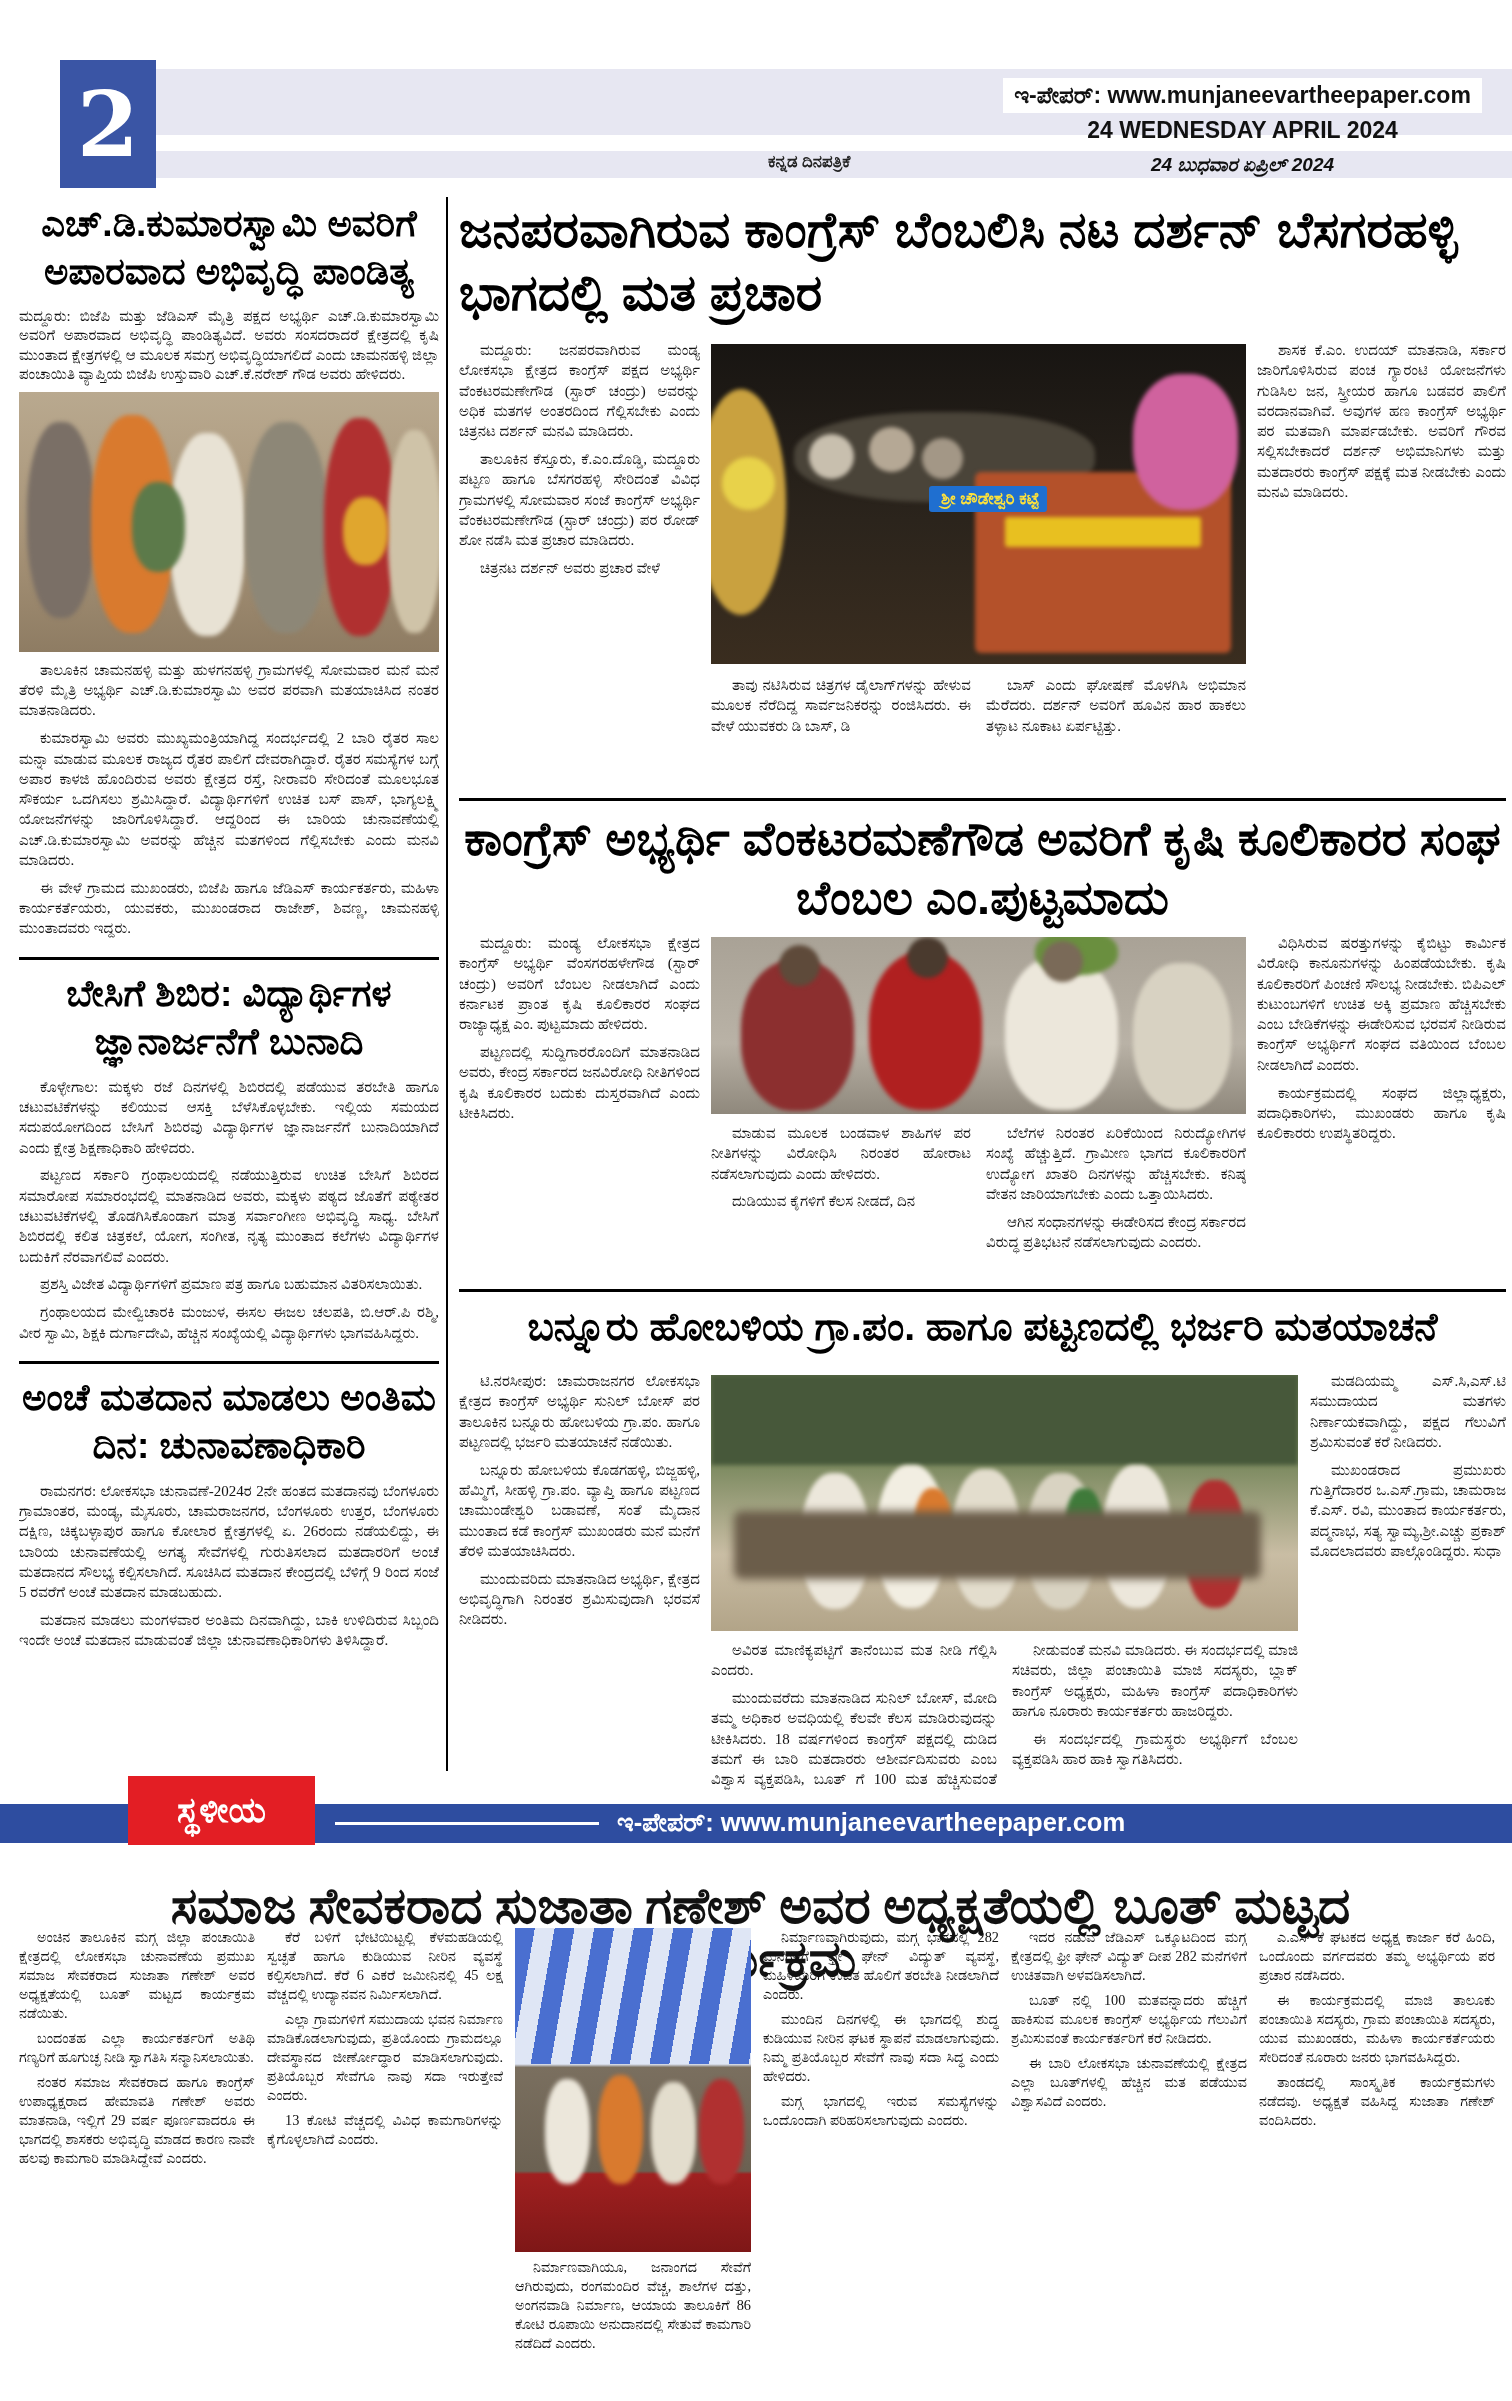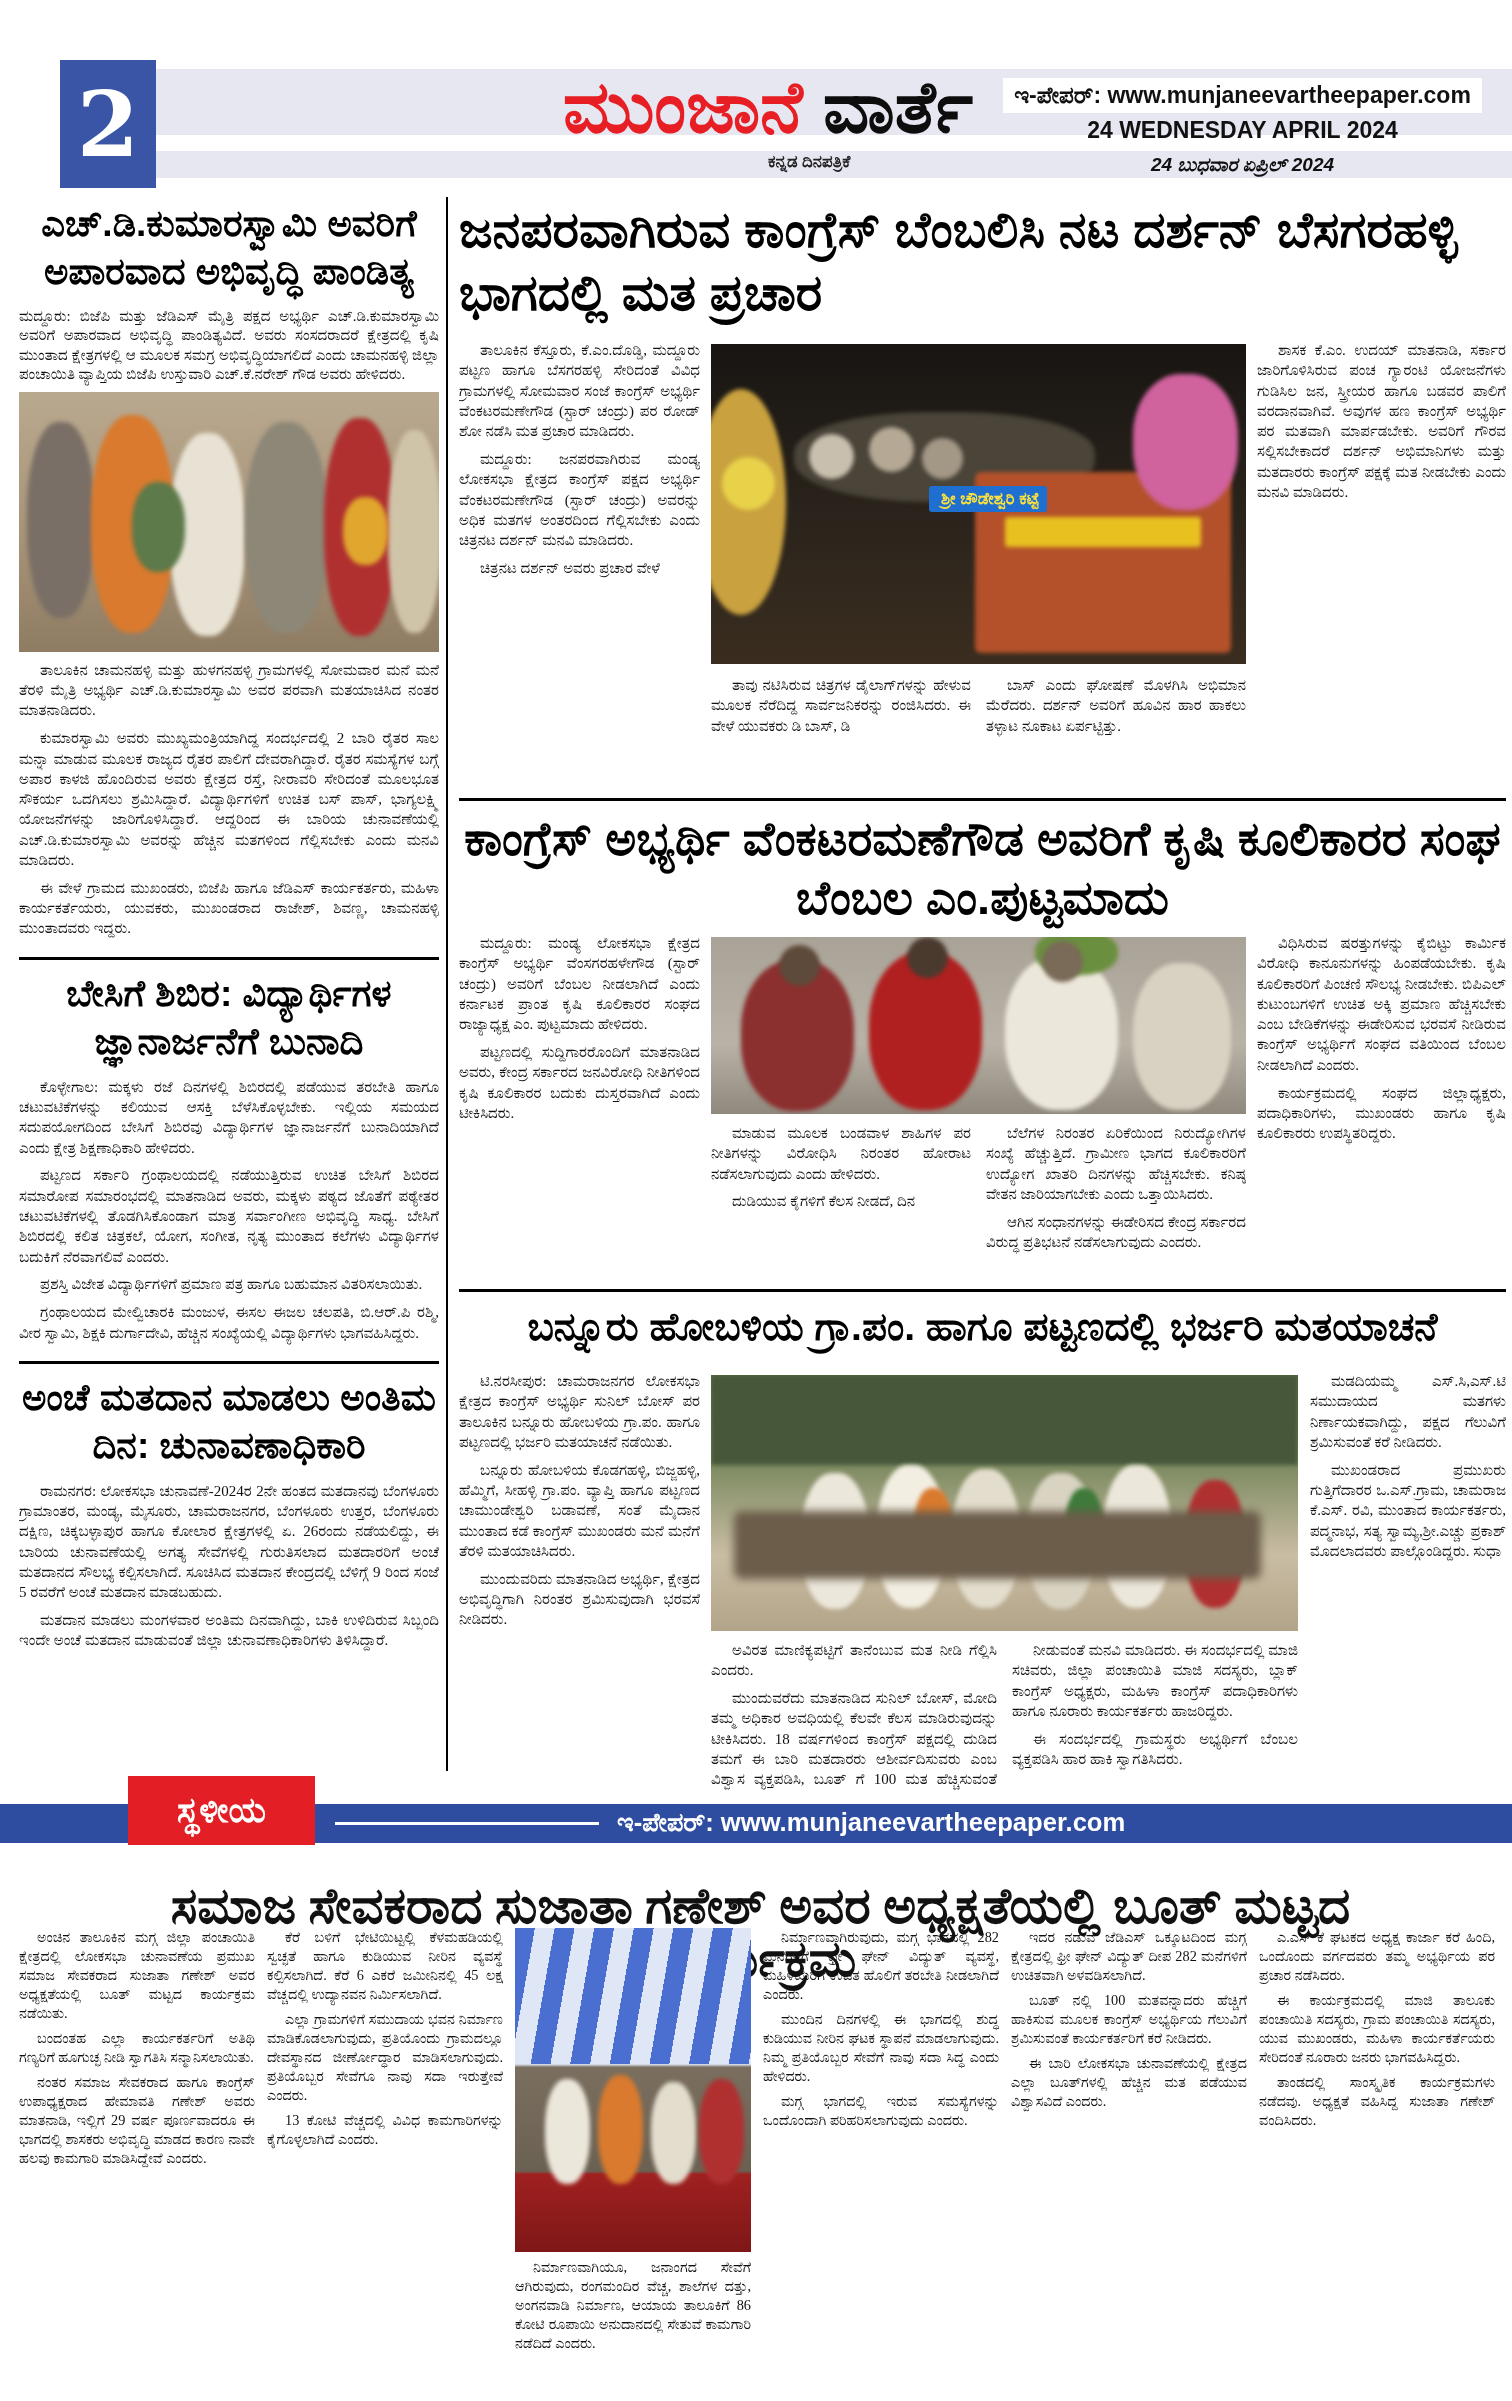--- a/index.html
+++ b/index.html
@@ -69,24 +69,20 @@
 
 <div class="page">
 
   <div class="band band1"></div>
   <div class="band band2"></div>
 
   <div class="pagenum-box">
     <span>2</span>
   </div>
 
-  <div class="masthead">
-    <span class="red">ಮುಂಜಾನೆ</span>
-    <span class="blk">ವಾರ್ತೆ</span>
-  </div>
   <div class="tagline">ಕನ್ನಡ ದಿನಪತ್ರಿಕೆ</div>
 
   <div class="epaper-box">ಇ-ಪೇಪರ್: www.munjaneevartheepaper.com</div>
   <div class="date-en">24 WEDNESDAY APRIL 2024</div>
   <div class="date-kn">24 ಬುಧವಾರ ಏಪ್ರಿಲ್ 2024</div>
 
   <div class="left-rail">
 
     <article>
       <h2 class="hl hl1">ಎಚ್.ಡಿ.ಕುಮಾರಸ್ವಾಮಿ ಅವರಿಗೆ ಅಪಾರವಾದ ಅಭಿವೃದ್ಧಿ ಪಾಂಡಿತ್ಯ</h2>
@@ -133,22 +129,22 @@
     </article>
 
   </div>
 
   <div class="vrule"></div>
 
   <section class="main-sec m-a1">
     <h1 class="hl">ಜನಪರವಾಗಿರುವ ಕಾಂಗ್ರೆಸ್ ಬೆಂಬಲಿಸಿ ನಟ ದರ್ಶನ್ ಬೆಸಗರಹಳ್ಳಿ ಭಾಗದಲ್ಲಿ ಮತ ಪ್ರಚಾರ</h1>
 
     <div class="abs body-col" style="left:0;top:143px;width:241px;height:452px;">
+        <p>ಮದ್ದೂರು: ಜನಪರವಾಗಿರುವ ಮಂಡ್ಯ ಲೋಕಸಭಾ ಕ್ಷೇತ್ರದ ಕಾಂಗ್ರೆಸ್ ಪಕ್ಷದ ಅಭ್ಯರ್ಥಿ ವೆಂಕಟರಮಣೇಗೌಡ (ಸ್ಟಾರ್ ಚಂದ್ರು) ಅವರನ್ನು ಅಧಿಕ ಮತಗಳ ಅಂತರದಿಂದ ಗೆಲ್ಲಿಸಬೇಕು ಎಂದು ಚಿತ್ರನಟ ದರ್ಶನ್ ಮನವಿ ಮಾಡಿದರು.</p>
         <p>ತಾಲೂಕಿನ ಕೆಸ್ತೂರು, ಕೆ.ಎಂ.ದೊಡ್ಡಿ, ಮದ್ದೂರು ಪಟ್ಟಣ ಹಾಗೂ ಬೆಸಗರಹಳ್ಳಿ ಸೇರಿದಂತೆ ವಿವಿಧ ಗ್ರಾಮಗಳಲ್ಲಿ ಸೋಮವಾರ ಸಂಜೆ ಕಾಂಗ್ರೆಸ್ ಅಭ್ಯರ್ಥಿ ವೆಂಕಟರಮಣೇಗೌಡ (ಸ್ಟಾರ್ ಚಂದ್ರು) ಪರ ರೋಡ್ ಶೋ ನಡೆಸಿ ಮತ ಪ್ರಚಾರ ಮಾಡಿದರು.</p>
-        <p>ಮದ್ದೂರು: ಜನಪರವಾಗಿರುವ ಮಂಡ್ಯ ಲೋಕಸಭಾ ಕ್ಷೇತ್ರದ ಕಾಂಗ್ರೆಸ್ ಪಕ್ಷದ ಅಭ್ಯರ್ಥಿ ವೆಂಕಟರಮಣೇಗೌಡ (ಸ್ಟಾರ್ ಚಂದ್ರು) ಅವರನ್ನು ಅಧಿಕ ಮತಗಳ ಅಂತರದಿಂದ ಗೆಲ್ಲಿಸಬೇಕು ಎಂದು ಚಿತ್ರನಟ ದರ್ಶನ್ ಮನವಿ ಮಾಡಿದರು.</p>
         <p>ಚಿತ್ರನಟ ದರ್ಶನ್ ಅವರು ಪ್ರಚಾರ ವೇಳೆ</p>
       </div>
 
     <div class="abs photo" style="left:252px;top:147px;width:535px;height:320px;background:linear-gradient(180deg,#181512 0%,#2b241c 55%,#3a2d1f 100%);">
       <div class="blob" style="left:-15px;top:45px;width:90px;height:226px;background:#c9a13f;border-radius:50%;"></div>
       <div class="blob" style="left:11.3px;top:113px;width:53px;height:53px;background:#e8d24a;border-radius:50%;"></div>
       <div class="blob" style="left:83px;top:68px;width:301px;height:90px;background:#4a4439;"></div>
       <div class="blob" style="left:264px;top:128px;width:256px;height:181px;background:#b4512a;border-radius:6px;"></div>
       <div class="blob" style="left:294px;top:173px;width:196px;height:30px;background:#e8c020;border-radius:3px;"></div>
       <div class="blob" style="left:422px;top:30px;width:105px;height:136px;background:#d0629e;"></div>

